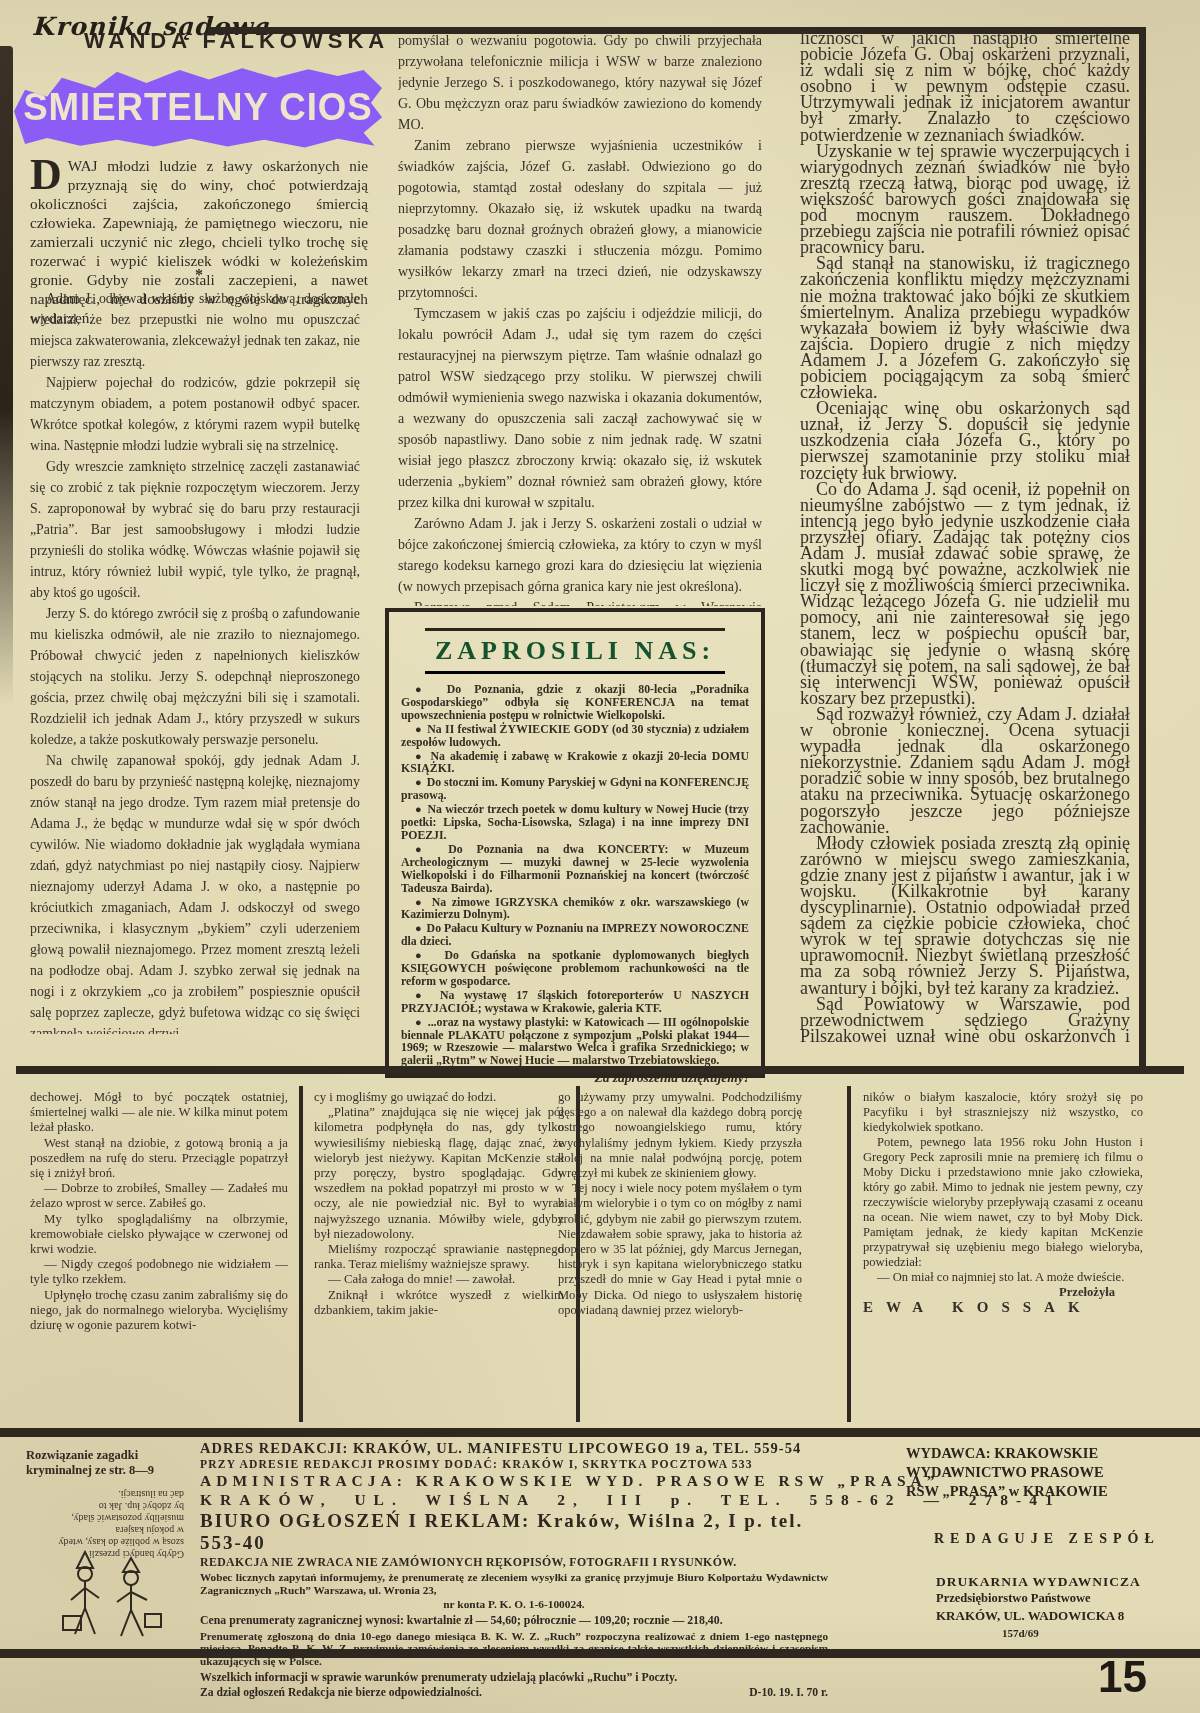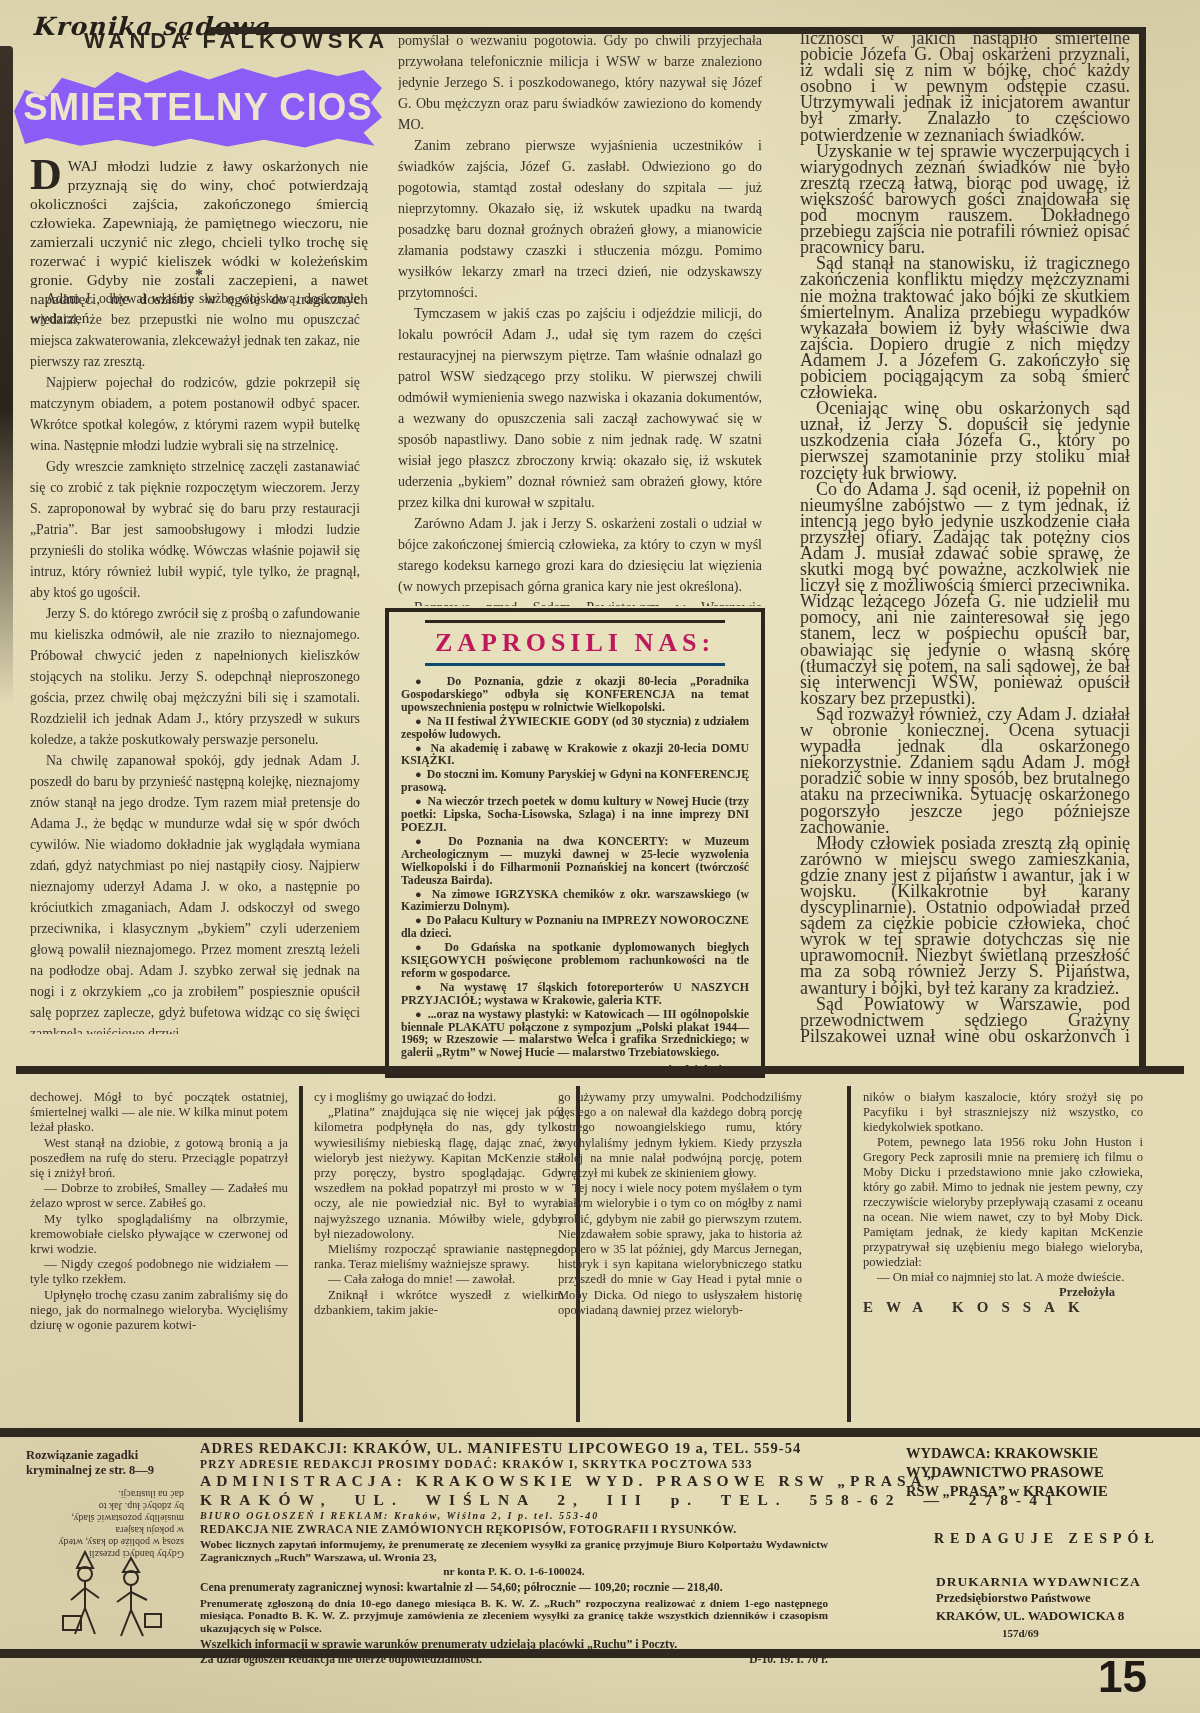--- a/index.html
+++ b/index.html
@@ -46,24 +46,24 @@
   .col{position:absolute;text-align:justify;overflow:hidden;font-size:13.8px;
     line-height:21px;color:#37302a;}
   .col p{margin:0;text-indent:16px;}
   .col p.noind{text-indent:0;}
   .c1{left:30px;top:288px;width:330px;height:746px;}
   .c2{left:398px;top:30px;width:364px;height:576px;font-size:14px;}
   .c3{left:800px;top:30px;width:330px;height:1012px;font-size:18px;line-height:16.1px;}
   
   .zapbox{position:absolute;left:385px;top:608px;width:380px;height:470px;
     border:4px solid #2c261c;box-sizing:border-box;padding:8px 12px 4px 12px;background:rgba(0,0,0,0);}
-  .zaptitle{width:300px;margin:0 auto 9px auto;border-top:3px solid #2c261c;
-    border-bottom:3px solid #0c4a6e;padding:5px 0;text-align:center;
+  .zaptitle{width:300px;margin:8px auto 9px auto;border-top:3px solid #2c261c;
+    border-bottom:3px solid #000000;padding:5px 0;text-align:center;
     font-family:"Liberation Serif",serif;font-weight:700;font-size:26px;
-    letter-spacing:5px;color:#be185d;}
+    letter-spacing:5px;color:#14532d;}
   .zapitems{font-size:11.8px;line-height:12.9px;font-weight:700;text-align:justify;
     color:#332d24;}
   .zapitems p{margin:0 0 1px 0;text-indent:14px;}
   .blt{font-size:11px;letter-spacing:2px;}
   .thanks{font-style:italic;font-weight:700;font-size:13.5px;text-align:right;
     margin-top:3px;color:#2e2820;}
   
   .bcol{position:absolute;top:1090px;height:334px;text-align:justify;overflow:hidden;
     font-size:12.8px;line-height:15.2px;color:#37302a;}
   .bcol p{margin:0;text-indent:14px;}
@@ -81,21 +81,21 @@
   .fz-inv{position:absolute;left:6px;top:1488px;width:178px;transform:rotate(180deg);
     font-size:10px;line-height:12px;color:#3a342b;text-align:left;}
   .fz-inv div{margin:0;}
   .cartoon{position:absolute;left:55px;top:1550px;}
   .fcenter{position:absolute;left:200px;top:1440px;width:628px;color:#2e2820;}
   .fc{margin:0 0 1px 0;}
   .fc1{font-weight:700;font-size:14.5px;letter-spacing:1px;}
   .fc2{font-weight:700;font-size:11.6px;letter-spacing:1.2px;}
   .fc3{font-weight:700;font-size:15.5px;letter-spacing:5px;white-space:nowrap;}
   .fc4{font-weight:700;font-size:15.5px;letter-spacing:8px;word-spacing:10px;white-space:nowrap;}
-  .fc5{font-weight:700;font-size:10px;letter-spacing:2px;font-style:italic;}
+  .fc5{font-weight:700;font-size:19px;letter-spacing:2px;}
   .fc6{font-weight:700;font-size:11.8px;letter-spacing:.4px;}
   .fc7{font-weight:700;font-size:11.2px;line-height:12.8px;text-align:justify;}
   .fc8{font-weight:700;font-size:11.4px;text-align:center;}
   .fc9{font-weight:700;font-size:11.8px;margin-top:3px;}
   .fc10{font-weight:700;font-size:11.2px;line-height:12.8px;text-align:justify;margin-top:2px;}
   .fc11{font-weight:700;font-size:11.8px;margin-top:2px;}
   .fc12row{display:flex;justify-content:space-between;font-weight:700;font-size:11.6px;margin-top:1px;}
   .fright{position:absolute;left:884px;top:1444px;width:300px;color:#2b251d;}
   .fr-pub{font-weight:700;font-size:14.5px;line-height:19px;padding-left:22px;}
   .fr-eds{font-weight:700;font-size:14px;letter-spacing:6px;padding-left:50px;margin-top:30px;}

